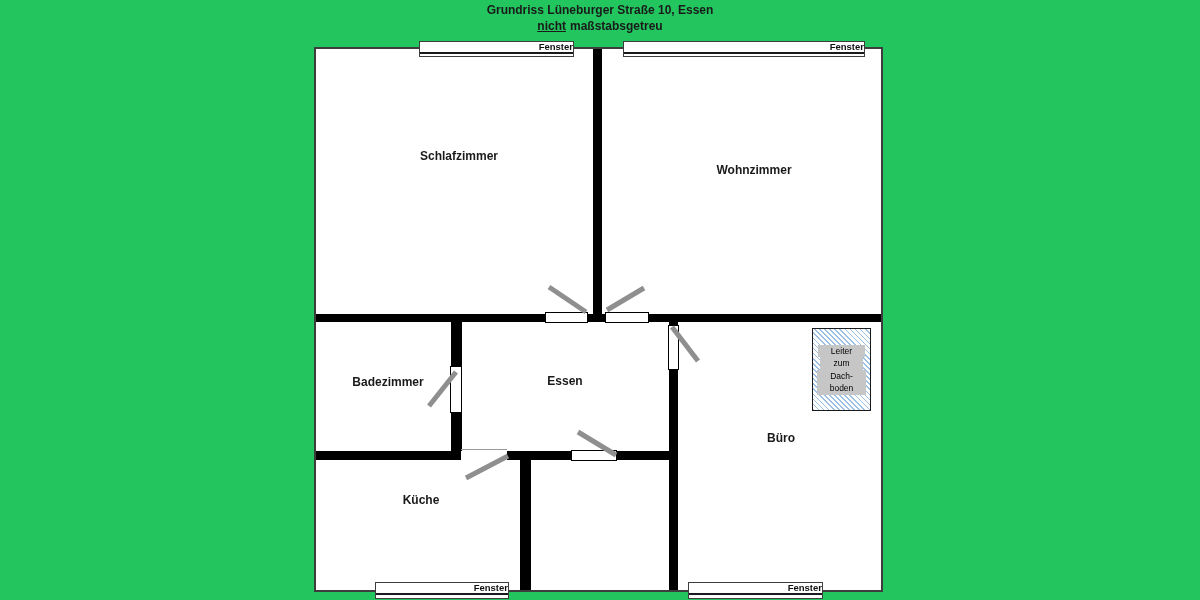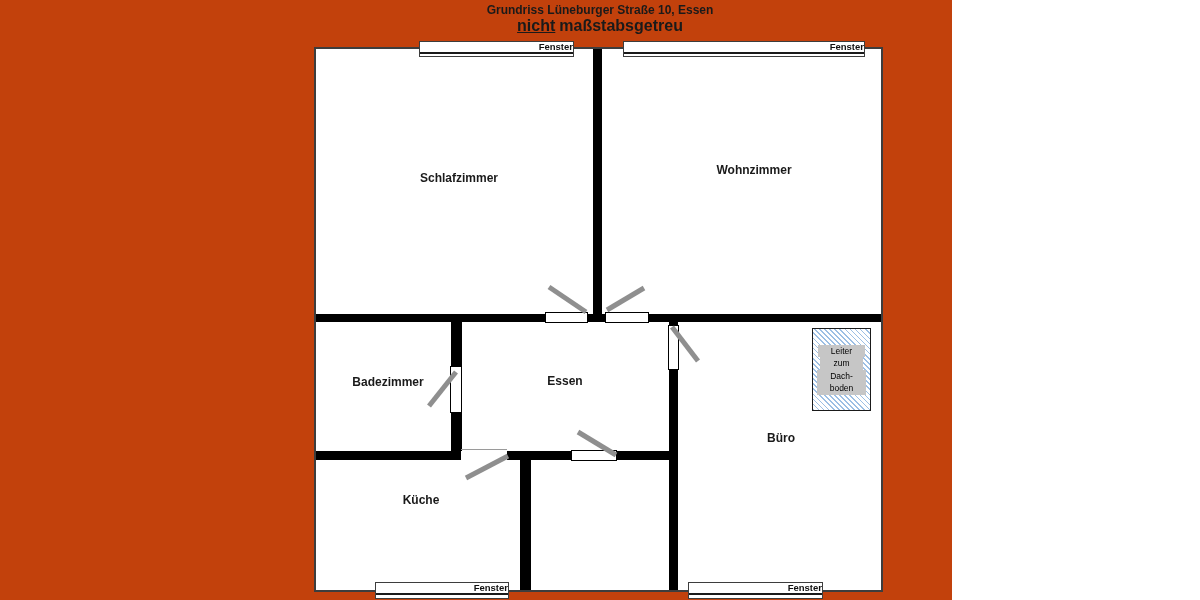--- a/index.html
+++ b/index.html
@@ -1,23 +1,23 @@
 <!DOCTYPE html>
 <html><head>
 <meta charset="utf-8">
 <style>
   html,body{margin:0;padding:0;background:#ffffff;}
   #stage{
-    position:relative;width:952px;height:600px;background:#c2410c;
+    position:relative;width:1200px;height:600px;background:#22c55e;
     font-family:"Liberation Sans",sans-serif;color:#1a1a1a;overflow:hidden;
   }
   
   #header{position:absolute;left:0;top:2px;width:1200px;text-align:center;line-height:16px;}
   .title-line{font-size:12px;font-weight:bold;color:#1a1a1a;}
-  .subtitle-line{font-size:16px;font-weight:bold;color:#1a1a1a;}
+  .subtitle-line{font-size:12px;font-weight:bold;color:#1a1a1a;}
   .u{text-decoration:underline;}
   .after-u{margin-left:4px;}
   
   .abs{position:absolute;}
   #outer-boundary{
     left:314px;top:47px;width:569px;height:545px;
     border:2px solid #3d3d3d;box-sizing:border-box;background:#ffffff;z-index:1;
   }
   .wall{background:#000000;z-index:2;}
   .door-gap{background:#ffffff;border:1px solid #000000;box-sizing:border-box;z-index:3;}
@@ -103,20 +103,20 @@
     <span class="wlabel">Fenster</span>
   </div>
 
   <div class="abs" id="attic-ladder-box">
     <span>Leiter</span>
     <span>zum</span>
     <span>Dach-</span>
     <span>boden</span>
   </div>
 
-  <div class="abs room-label" style="left:459px;top:178px;">Schlafzimmer</div>
+  <div class="abs room-label" style="left:459px;top:156px;">Schlafzimmer</div>
   <div class="abs room-label" style="left:742px;top:170px;margin-left:12px;">Wohnzimmer</div>
   <div class="abs room-label" style="left:388px;top:382px;">Badezimmer</div>
   <div class="abs room-label" style="left:565px;top:381px;">Essen</div>
   <div class="abs room-label" style="left:781px;top:438px;">Büro</div>
   <div class="abs room-label" style="left:421px;top:500px;">Küche</div>
 
 </div>
 
 </body></html>

